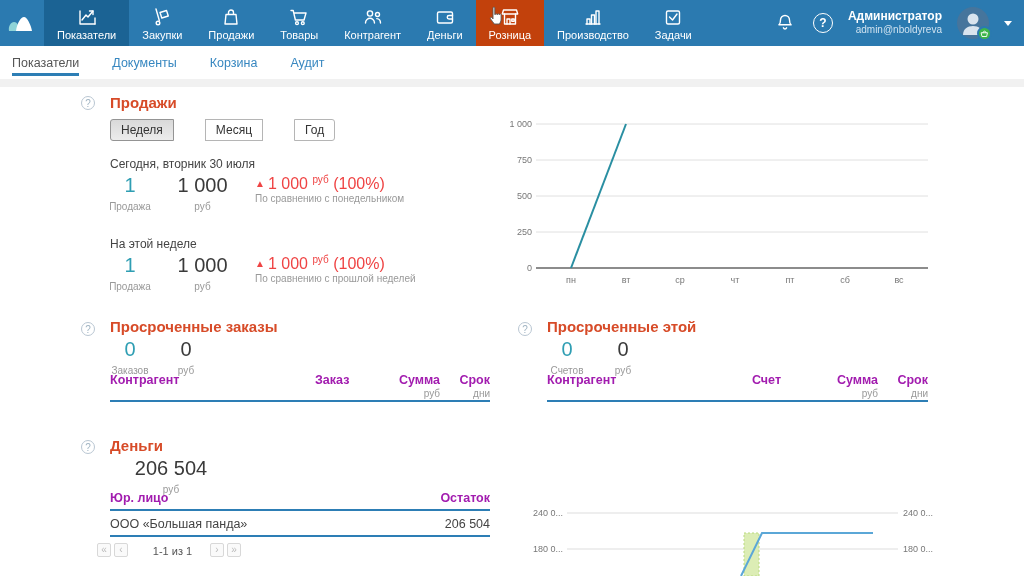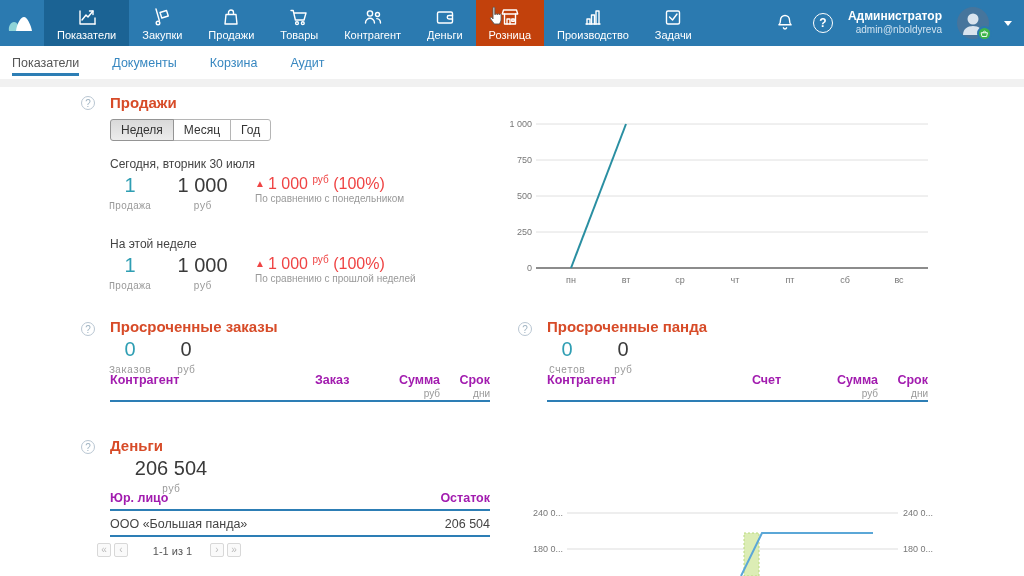--- a/index.html
+++ b/index.html
@@ -36,33 +36,33 @@
   .graystrip { position:absolute; top:79px; left:0; width:1024px; height:8px; background:#f1f1f1; }
 
   
   .abs { position:absolute; }
   .help-dot { position:absolute; width:14px; height:14px; border:1px solid #b9c6d2; border-radius:50%; color:#9fb3c2; font-size:10px; display:flex; align-items:center; justify-content:center; cursor:pointer; background:#fff; }
   .sec-title { position:absolute; color:#d74b28; font-size:15px; font-weight:bold; }
   .heading { position:absolute; font-size:12px; color:#444; }
   .mblock { position:absolute; text-align:center; }
   .m-num { font-size:20px; color:#3a3a3a; }
   .m-num.teal { color:#2f9eb3; }
-  .m-sub { font-size:10px; color:#999; margin-top:4px;font-family:Liberation Mono, monospace; }
+  .m-sub { font-size:10px; color:#999; margin-top:4px; }
   .delta { position:absolute; color:#ef4444; font-size:16px; white-space:nowrap; }
   .delta .arr { font-size:10px; vertical-align:2px; margin-right:3px; }
   .delta sup { font-size:10px; }
   .compare { position:absolute; font-size:10px; color:#999; }
 
   .thead { position:absolute; font-size:12.5px; font-weight:bold; color:#a21caf; white-space:nowrap; }
   .tunit { position:absolute; font-size:10px; color:#999; }
   .blueline { position:absolute; height:2px; background:#2d7eb5; }
   .right { text-align:right; }
   .trow { position:absolute; font-size:12.5px; color:#444; cursor:pointer; white-space:nowrap; }
 
-  .ptabs { position:absolute; left:110px; top:119px; display:inline-flex; }
+  .ptabs { position:absolute; left:110px; top:119px; display:inline-flex;gap:32px; }
   .ptab { height:22px; padding:0 10px; font-size:12px; color:#333; background:#fff; border:1px solid #b5b5b5; margin-left:-1px; display:flex; align-items:center; cursor:pointer; }
   .ptab:first-child { margin-left:0; border-radius:3px 0 0 3px; }
   .ptab:last-child { border-radius:0 3px 3px 0; }
   .ptab.active { background:linear-gradient(#d9d9d9,#ececec); border-color:#949494; z-index:1; }
 
   .pgbtn { position:absolute; width:14px; height:14px; border:1px solid #d8d8d8; border-radius:2px; background:#fafafa; color:#bbb; font-size:10px; line-height:12px; text-align:center; cursor:pointer; }
   .pglabel { position:absolute; font-size:11px; color:#555; text-align:center; }
 
   svg text { font-family:"Liberation Sans", sans-serif; }
 </style>
@@ -303,21 +303,21 @@
   <div class="thead" style="left:315px; top:373px;">Заказ</div>
   <div class="thead right" style="left:390px; top:373px; width:50px;">Сумма</div>
   <div class="tunit right" style="left:390px; top:388px; width:50px;">руб</div>
   <div class="thead right" style="left:453px; top:373px; width:37px;">Срок</div>
   <div class="tunit right" style="left:453px; top:388px; width:37px;">дни</div>
   <div class="blueline" style="left:110px; top:400px; width:380px;"></div>
 
   <div class="help-dot" style="left:518px; top:322px;">
       <span>?</span>
     </div>
-  <div class="sec-title" style="left:547px; top:318px;">Просроченные панда</div>
+  <div class="sec-title" style="left:547px; top:318px;">Просроченные этой</div>
   <div class="mblock" style="left:543px; top:338px; width:48px;">
     <div class="m-num teal">0</div>
     <div class="m-sub">Счетов</div>
   </div>
   <div class="mblock" style="left:599px; top:338px; width:48px;">
     <div class="m-num">0</div>
     <div class="m-sub">руб</div>
   </div>
   <div class="thead" style="left:547px; top:373px;">Контрагент</div>
   <div class="thead" style="left:752px; top:373px;">Счет</div>

